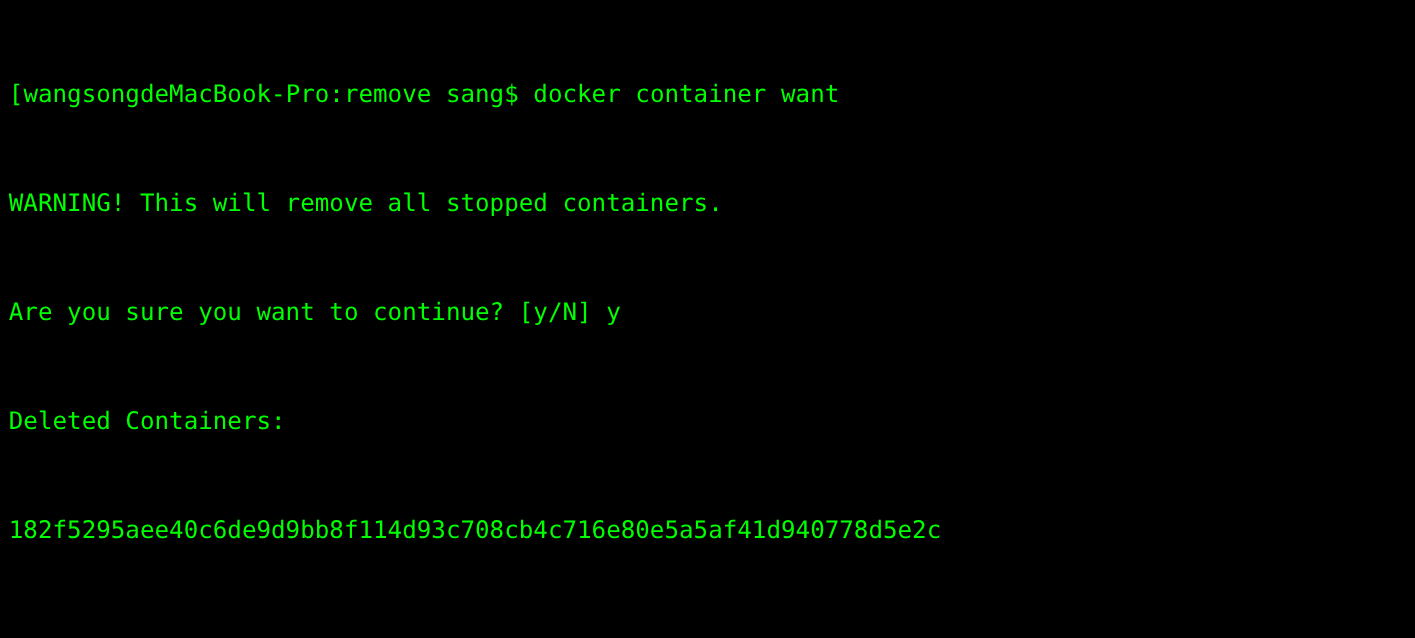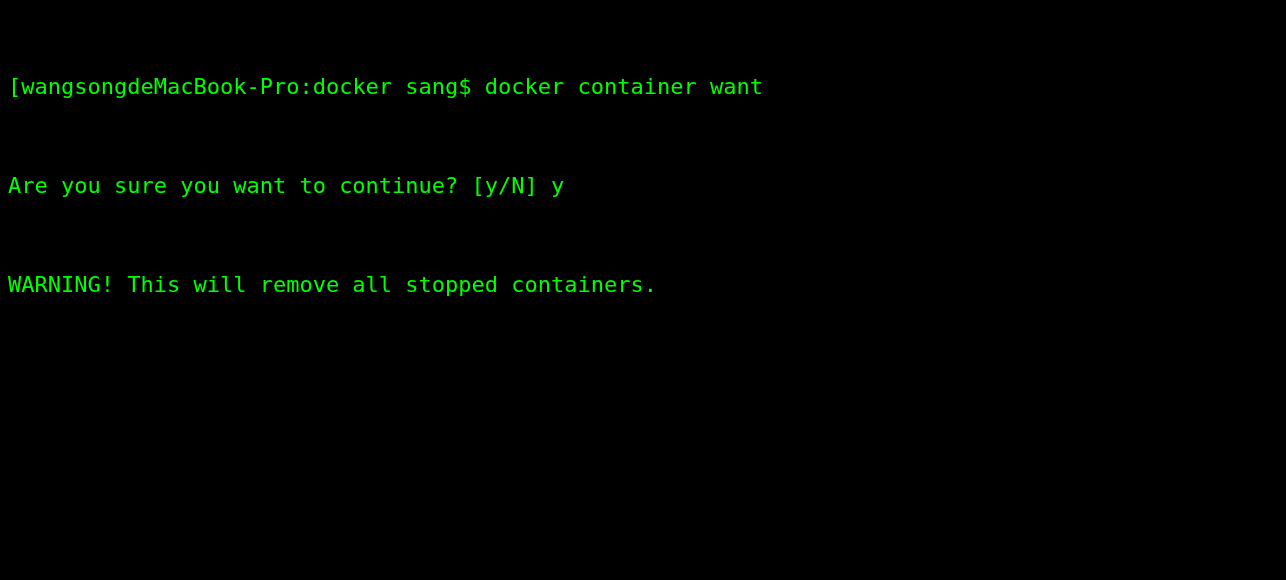--- a/index.html
+++ b/index.html
@@ -30,23 +30,25 @@
       color: #00ff00;
     }
     .blank-line {
       height: 33px;
     }
   </style>
 </head>
 <body>
 
 <div class="terminal">
-  <span class="line"><span class="prompt-bracket">[</span><span>wangsongdeMacBook-Pro:docker sang$ </span><span>docker container want</span></span>
+  <span class="line"><span class="prompt-bracket">[</span><span>wangsongdeMacBook-Pro:remove sang$ </span><span>docker container want</span></span>
+  <span class="line">WARNING! This will remove all stopped containers.</span>
   <span class="line"><span>Are you sure you want to continue? [y/N] </span><span>y</span></span>
-  <span class="line">WARNING! This will remove all stopped containers.</span>
+  <span class="line">Deleted Containers:</span>
+  <span class="line">182f5295aee40c6de9d9bb8f114d93c708cb4c716e80e5a5af41d940778d5e2c</span>
   <div class="blank-line"></div>
   
   
   
   
   
   
   
   
   

